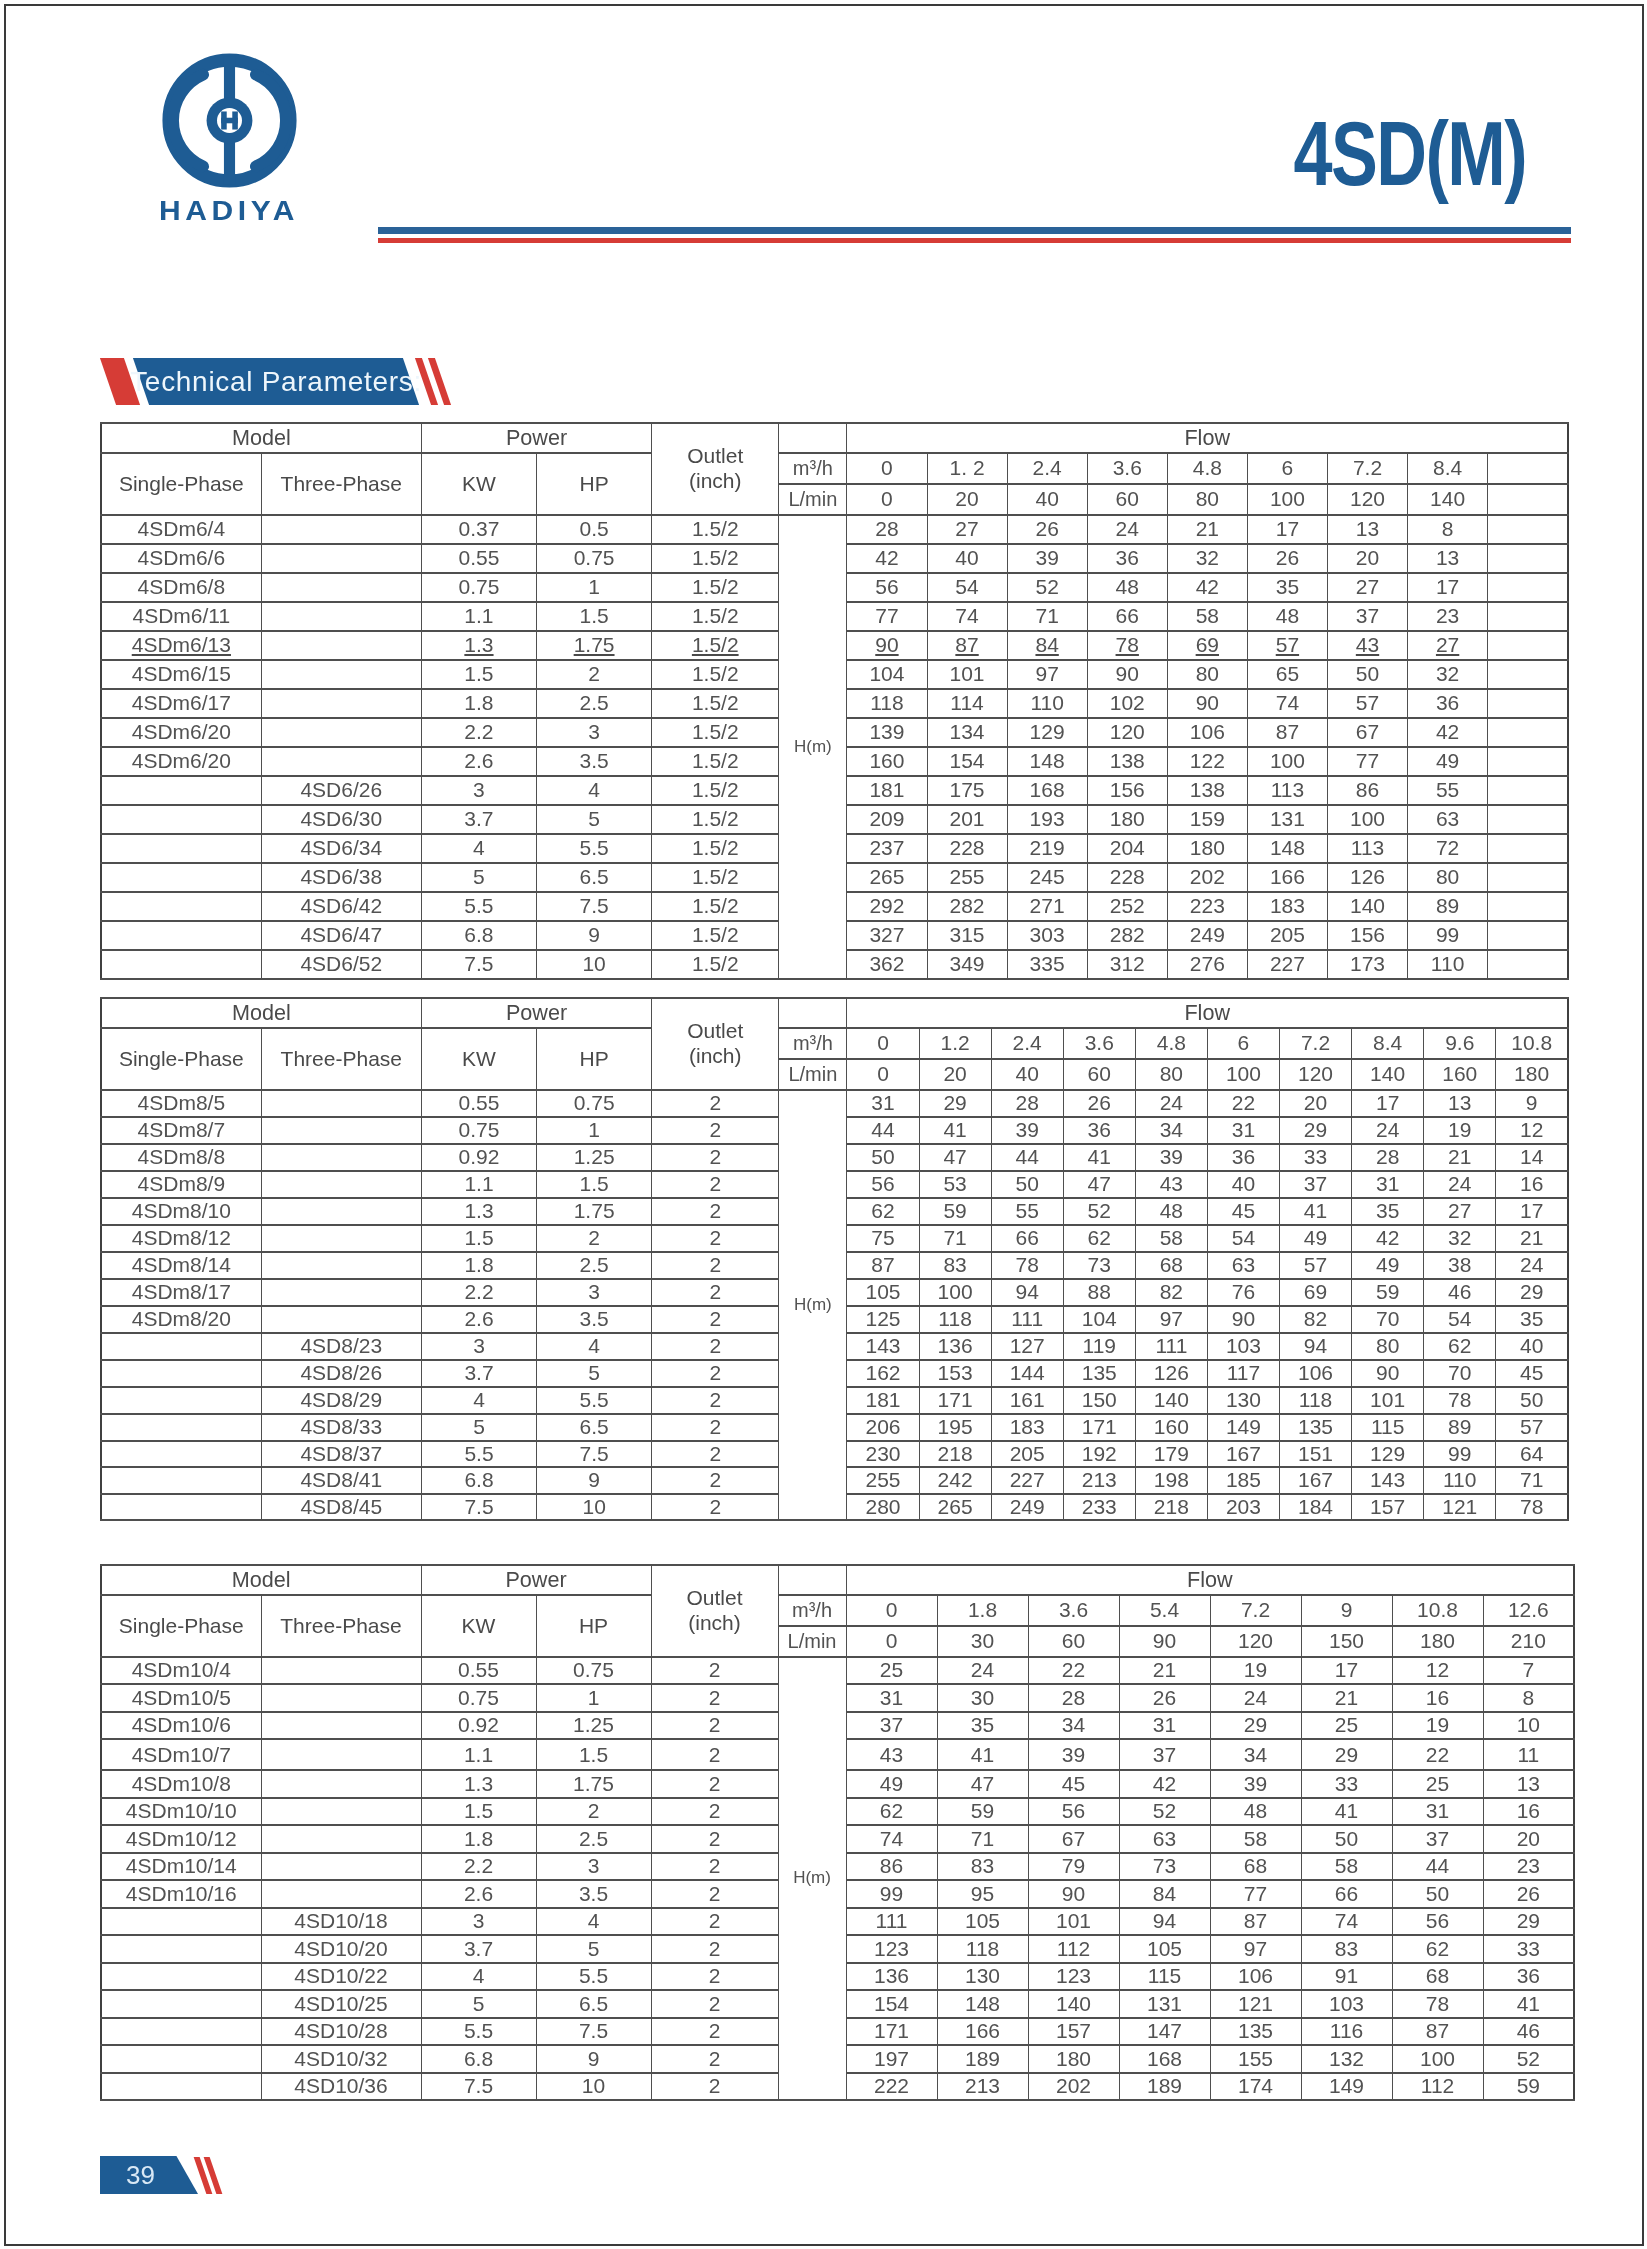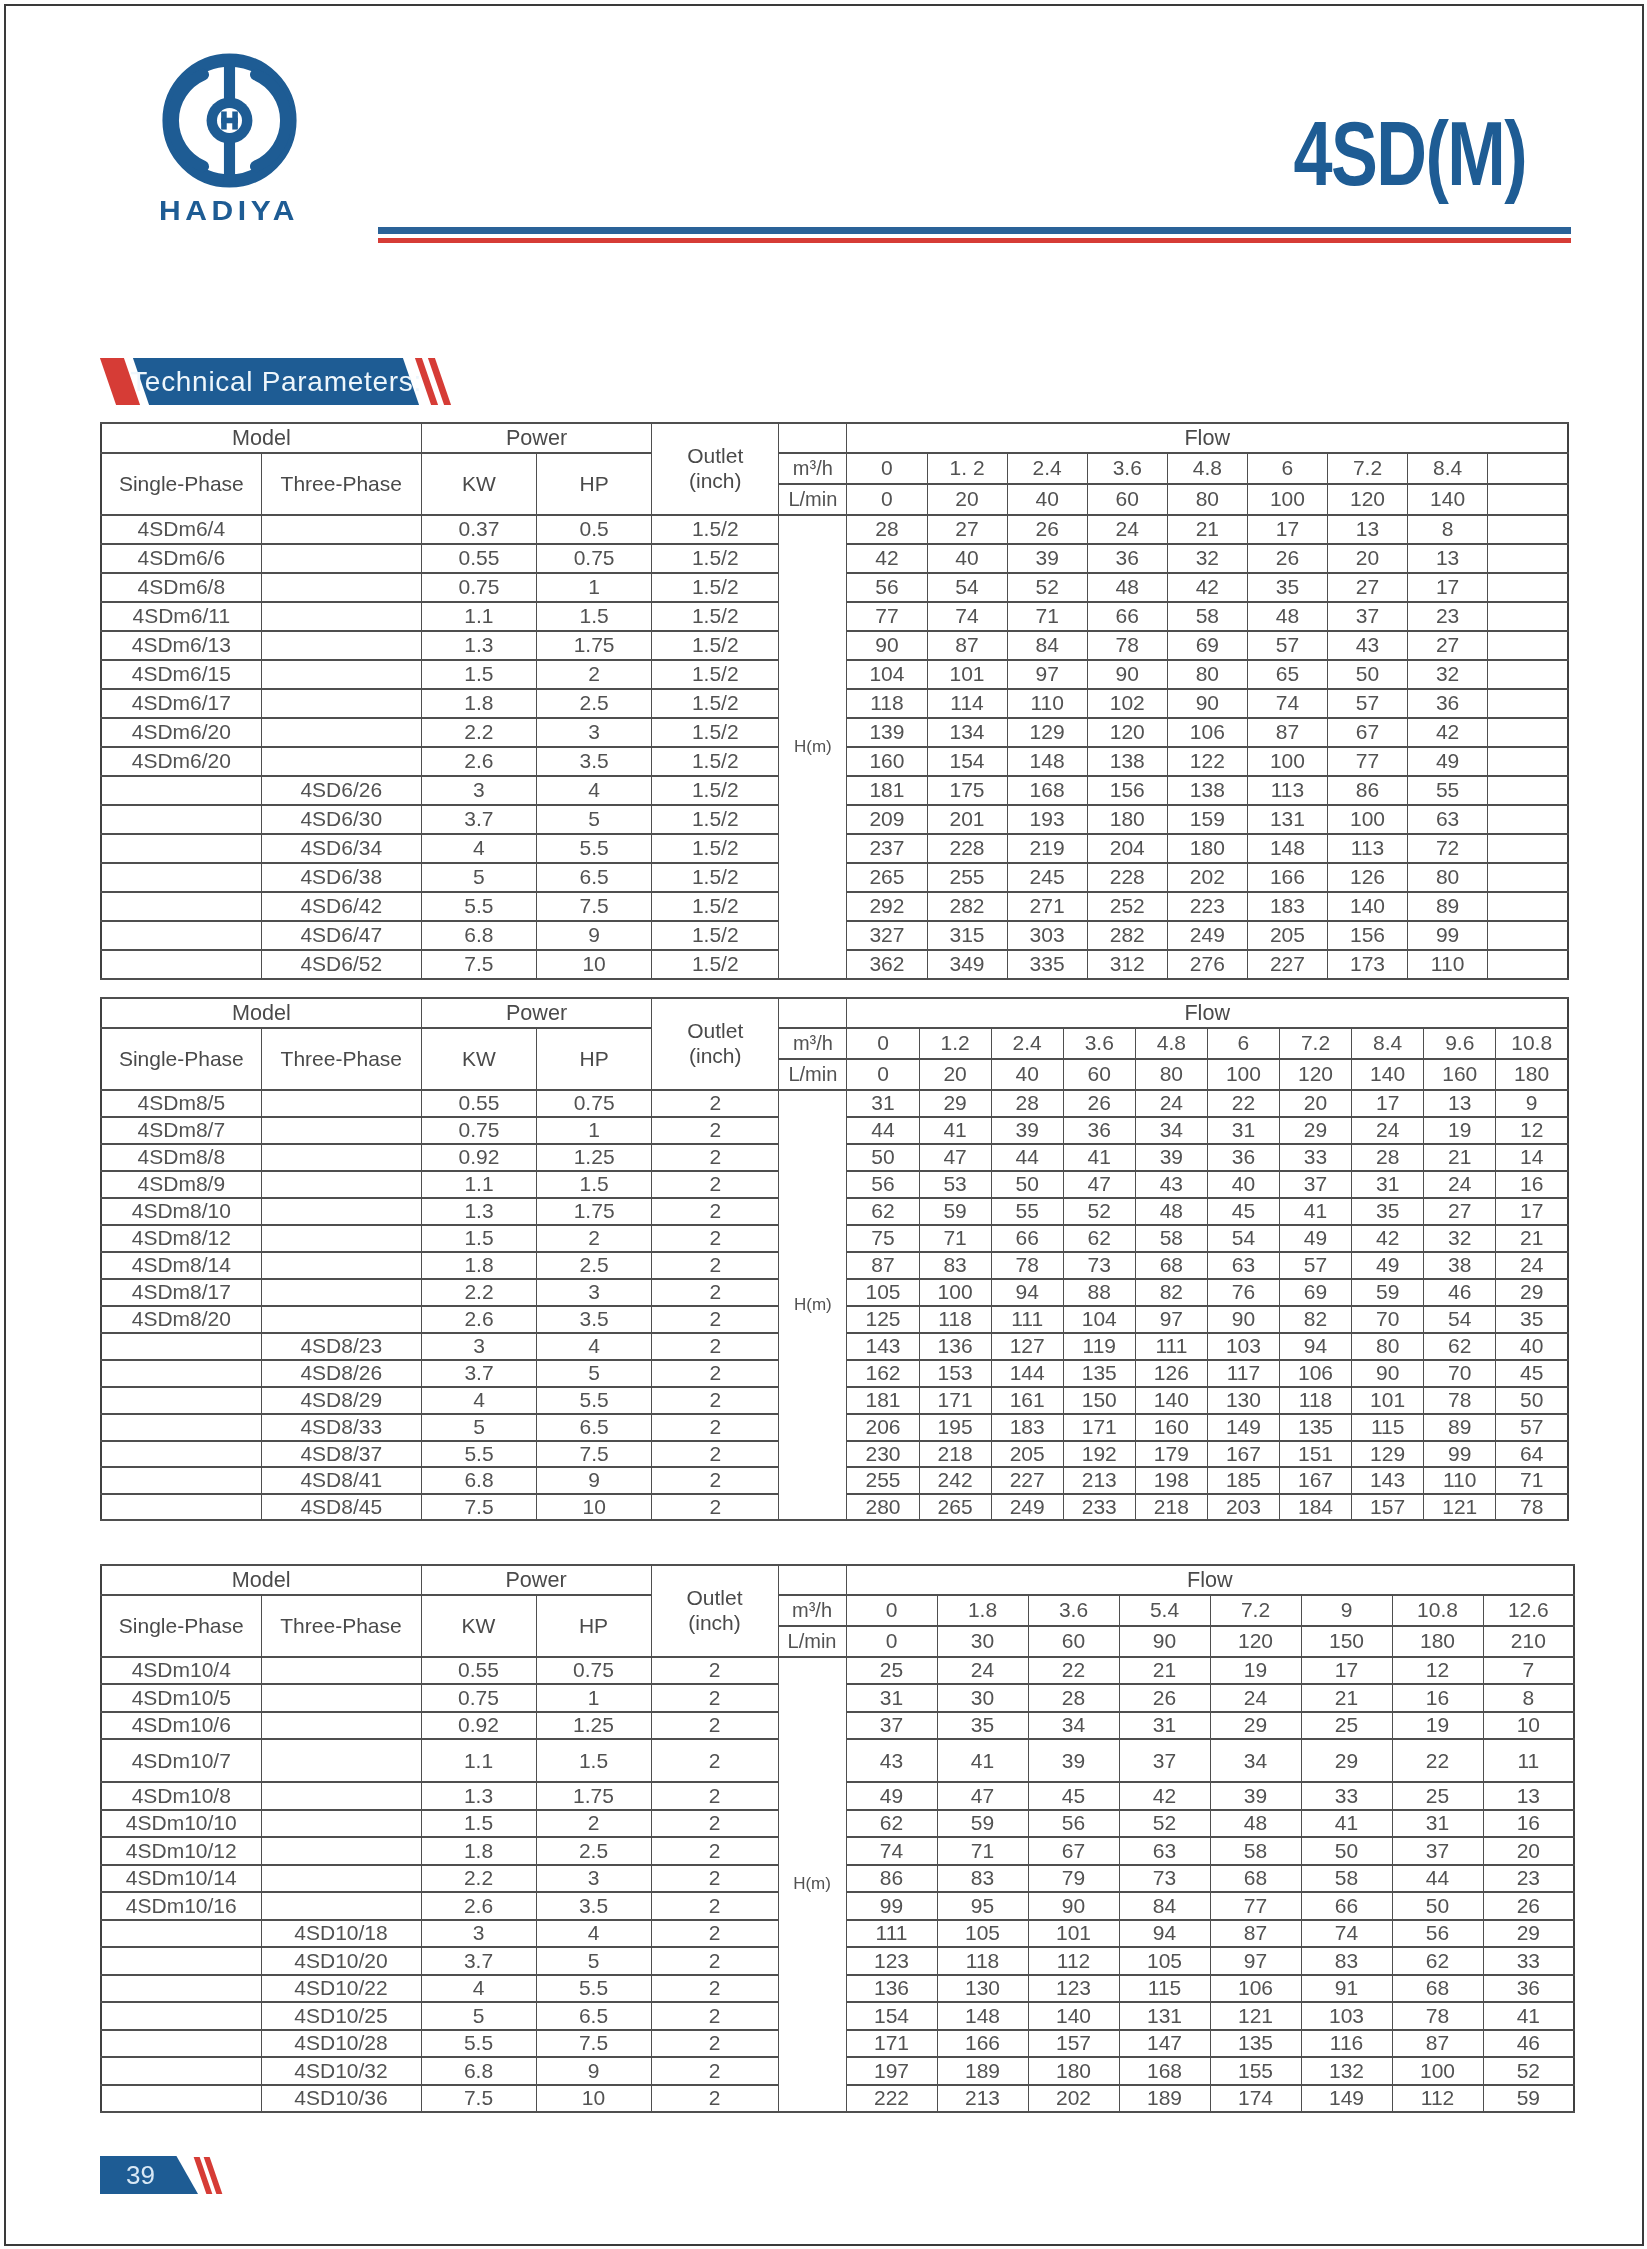--- a/index.html
+++ b/index.html
@@ -220,21 +220,21 @@
           <td>77</td>
           <td>74</td>
           <td>71</td>
           <td>66</td>
           <td>58</td>
           <td>48</td>
           <td>37</td>
           <td>23</td>
           <td></td>
         </tr>
-        <tr style="height: 29px;">
+        <tr style="height: 29px; text-decoration: underline;">
           <td>4SDm6/13</td>
           <td></td>
           <td>1.3</td>
           <td>1.75</td>
           <td>1.5/2</td>
           <td>90</td>
           <td>87</td>
           <td>84</td>
           <td>78</td>
           <td>69</td>
@@ -857,21 +857,21 @@
           <td>2</td>
           <td>37</td>
           <td>35</td>
           <td>34</td>
           <td>31</td>
           <td>29</td>
           <td>25</td>
           <td>19</td>
           <td>10</td>
         </tr>
-        <tr style="height: 43px;">
+        <tr style="height: 31px;">
           <td>4SDm10/7</td>
           <td></td>
           <td>1.1</td>
           <td>1.5</td>
           <td>2</td>
           <td>43</td>
           <td>41</td>
           <td>39</td>
           <td>37</td>
           <td>34</td>

